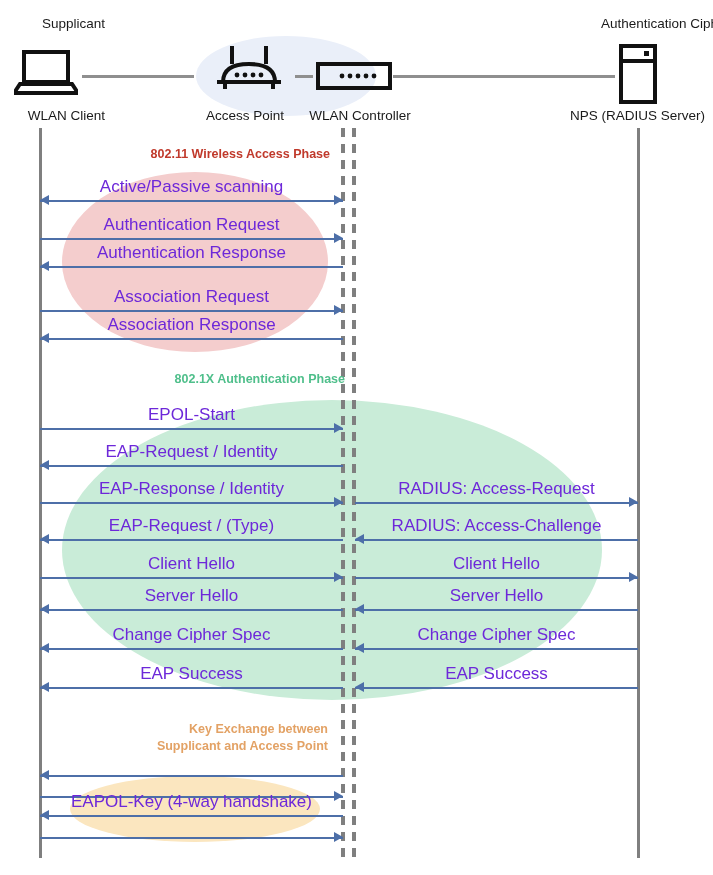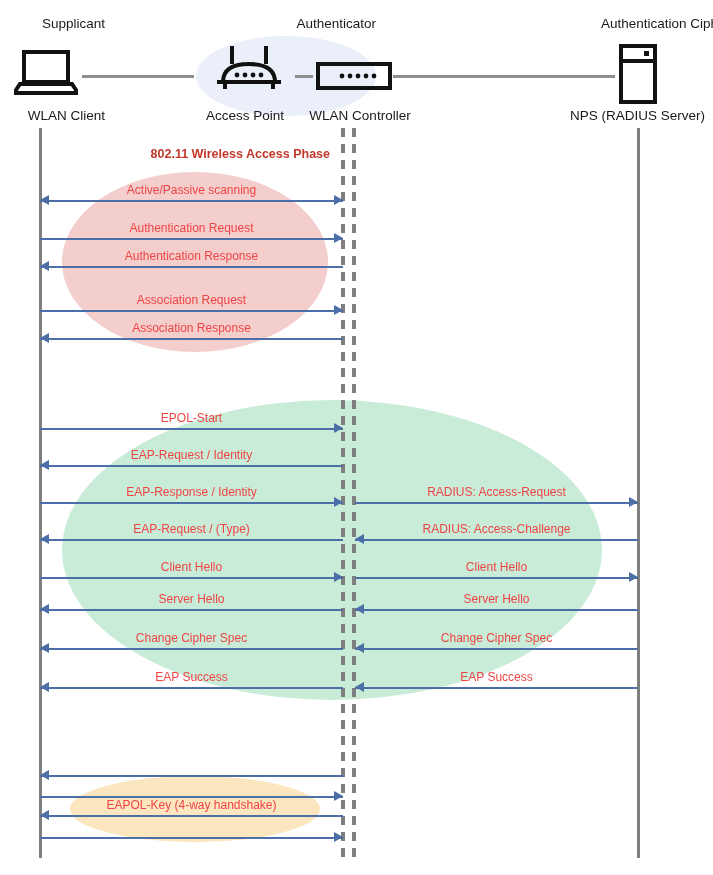--- a/index.html
+++ b/index.html
@@ -55,21 +55,21 @@
   
   .phase-title{position:absolute;font-size:12.5px;font-weight:bold;text-align:right;line-height:17px;}
   #phase1-title{left:60px;top:146px;width:270px;color:#c0392b;}
   #phase2-title{left:60px;top:371px;width:285px;color:#4fbf8b;}
   #phase3-title{left:58px;top:721px;width:270px;color:#e3a265;}
 
   
   .msg{position:absolute;height:1px;}
   .msg .line{position:absolute;left:0;top:0;height:2px;background:#4d6fa8;width:100%;}
   .msg .label{position:absolute;left:0;width:100%;text-align:center;
-    font-size:12px;color:#ef4444;white-space:nowrap;bottom:4px;}
+    font-size:17px;color:#6d28d9;white-space:nowrap;bottom:4px;}
   .arrow{position:absolute;top:-5px;width:0;height:0;}
   .arrow.r{border-top:5px solid transparent;border-bottom:5px solid transparent;
            border-left:9px solid #4d6fa8;right:0;}
   .arrow.l{border-top:5px solid transparent;border-bottom:5px solid transparent;
            border-right:9px solid #4d6fa8;left:0;}
 </style>
 </head>
 <body>
 
 <div class="stage">
@@ -78,23 +78,20 @@
   <div class="ellipse" id="phase1-blob"></div>
   <div class="ellipse" id="phase2-blob"></div>
   <div class="ellipse" id="phase3-blob"></div>
 
   <div class="hwire" id="wire1"></div>
   <div class="hwire" id="wire2"></div>
   <div class="hwire" id="wire3"></div>
 
   <div class="node-head" id="head-supplicant">
     <span class="node-title">Supplicant</span>
-  </div>
-  <div class="node-head" id="head-authenticator">
-    <span class="node-title">Authenticator</span>
   </div>
   <div class="node-head" id="head-server">
     <span class="node-title">Authentication Cipher</span>
   </div>
 
   <div class="icon-box" id="icon-laptop">
     <svg width="64" height="46" viewBox="0 0 64 46">
       <rect x="10" y="2" width="44" height="30" fill="none" stroke="#111" stroke-width="4"></rect>
       <path d="M6 34 L58 34 L64 43 L0 43 Z" fill="none" stroke="#111" stroke-width="4"></path>
     </svg>
@@ -146,20 +143,25 @@
   <div id="cap-nps">
     <span class="node-caption">NPS (RADIUS Server)</span>
   </div>
 
   <div class="lifeline" id="life-supplicant"></div>
   <div class="dash-col" id="dash-left"></div>
   <div class="dash-col" id="dash-right"></div>
   <div class="lifeline" id="life-server"></div>
 
   <div class="phase-title" id="phase1-title">802.11 Wireless Access Phase</div>
+  <div class="phase-title" id="phase2-title">802.1X Authentication Phase</div>
+  <div class="phase-title" id="phase3-title">
+    <div>Key Exchange between</div>
+    <div>Supplicant and Access Point</div>
+  </div>
 
   <div id="left-messages">
       <div class="msg" style="left: 40px; width: 303px; top: 200px;">
         <div class="line"></div>
         <div class="arrow r"></div>
         <div class="arrow l"></div>
         <div class="label">Active/Passive scanning</div>
       </div>
       <div class="msg" style="left: 40px; width: 303px; top: 238px;">
         <div class="line"></div>

